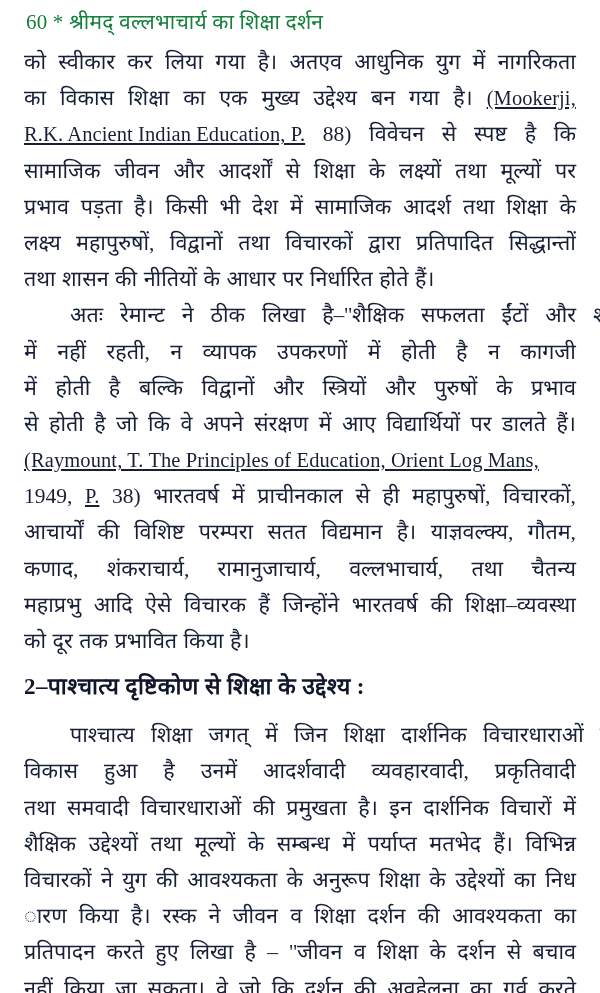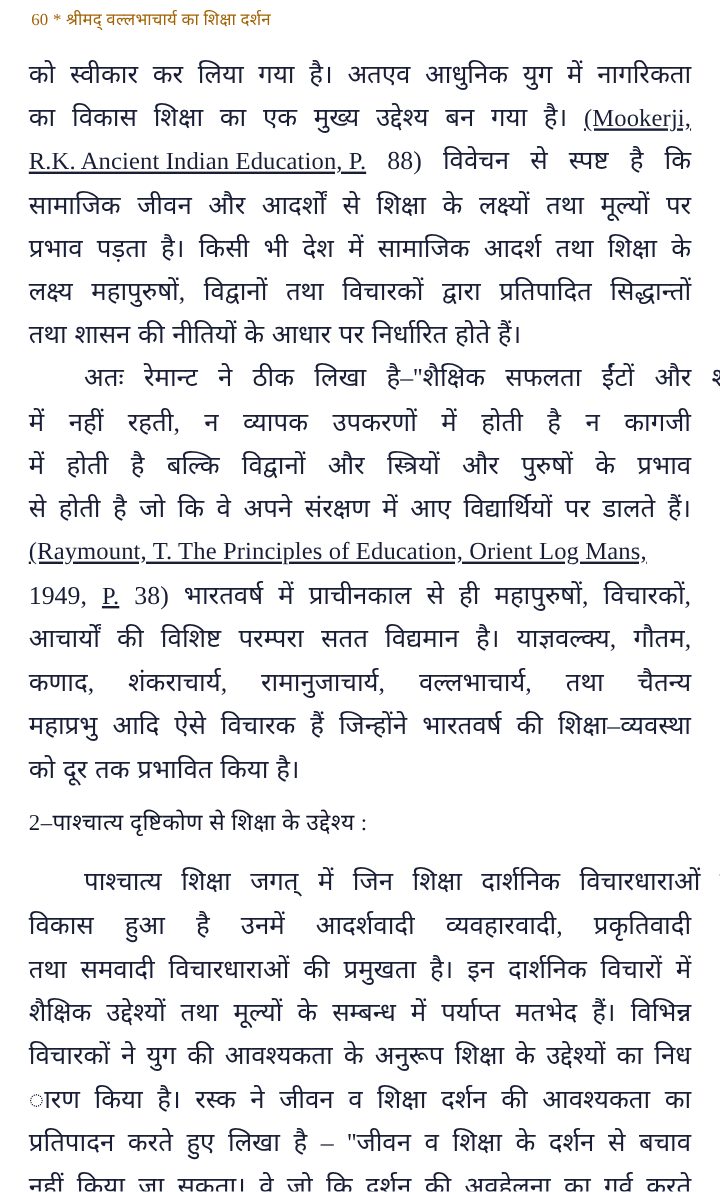--- a/index.html
+++ b/index.html
@@ -24,25 +24,25 @@
     background: #fefefe;
     padding: 0;
   }
 
   
   .running-header {
     position: absolute;
     top: 10px;
     left: 26px;
     right: 26px;
-    font-size: 14px;
+    font-size: 21px;
     letter-spacing: 0.2px;
     line-height: 1.15;
     white-space: nowrap;
-    color: #a16207;
+    color: #15803d;
     font-family: Liberation Serif, serif;
   }
 
   
   .text-column {
     position: absolute;
     top: 44px;
     left: 24px;
     width: 552px;
   }
@@ -81,22 +81,22 @@
   
   .latin {
     font-family: "Liberation Serif", "DejaVu Serif", serif;
     font-size: 20.5px;
     letter-spacing: 0.1px;
     text-decoration: underline;
   }
 
   
   .section-heading {
-    font-size: 19px;
-    font-weight: normal;
+    font-size: 23px;
+    font-weight: bold;
     line-height: 36px;
     height: 48px;
     padding-top: 10px;
     white-space: nowrap;
     letter-spacing: 0.4px;
     color: #13182d;
   }
 
   
   .page { filter: contrast(1.02); }

